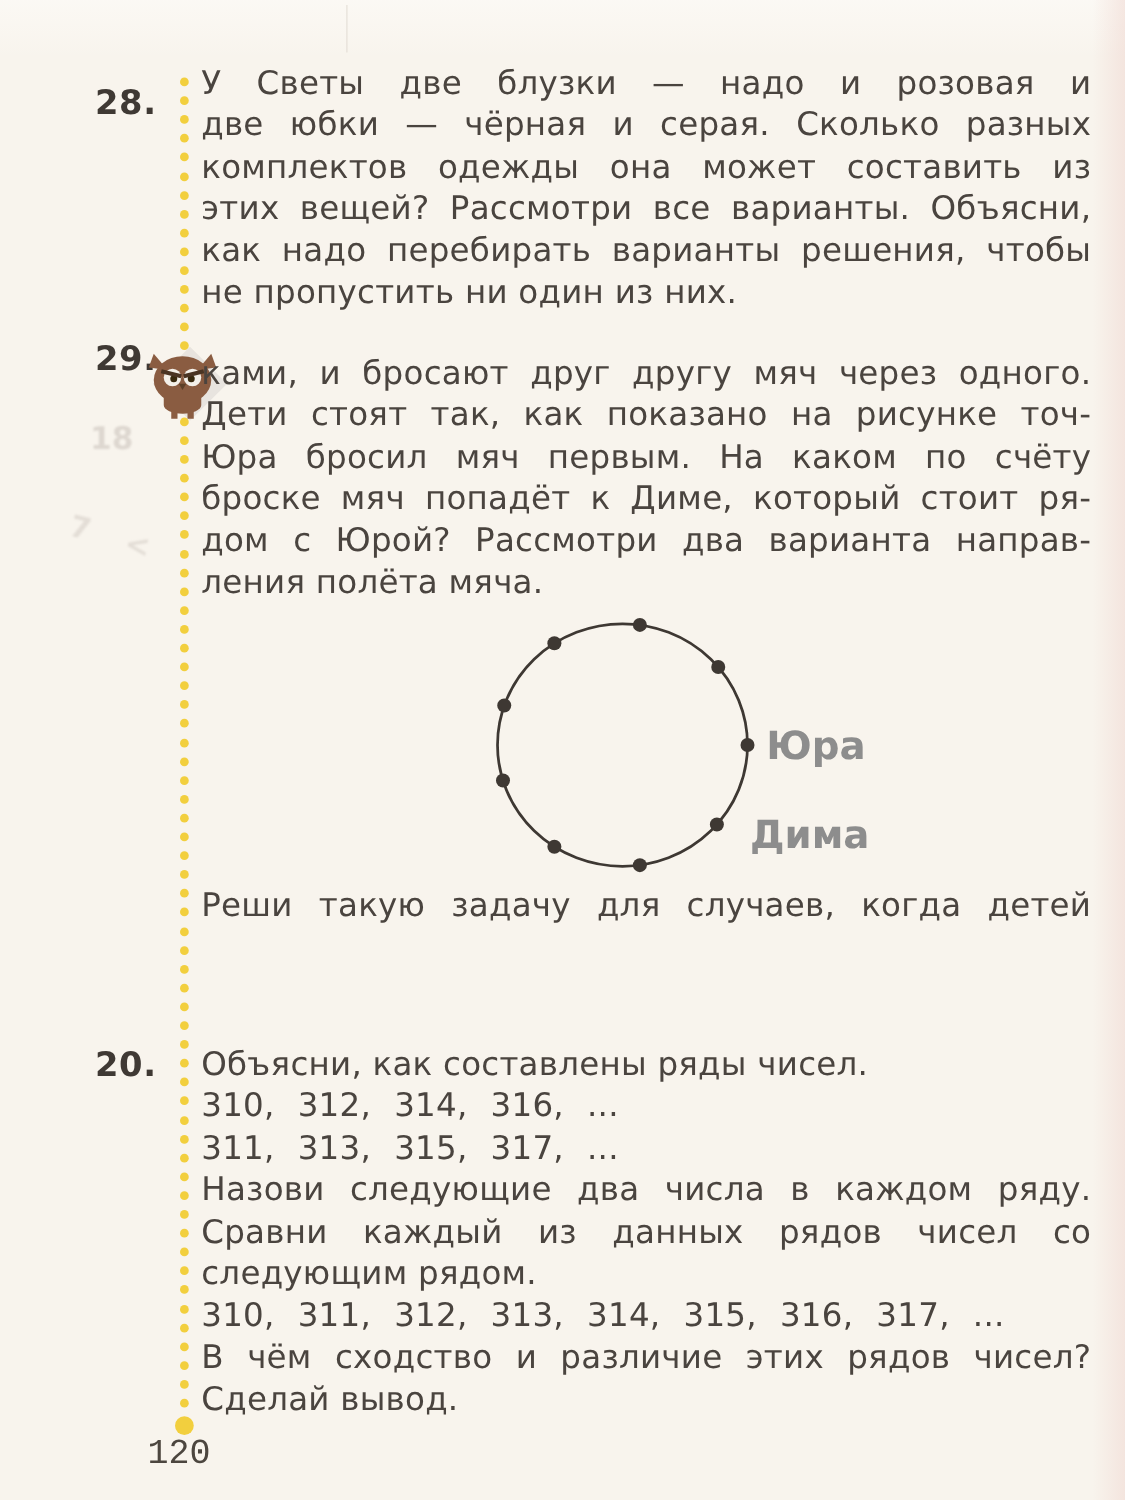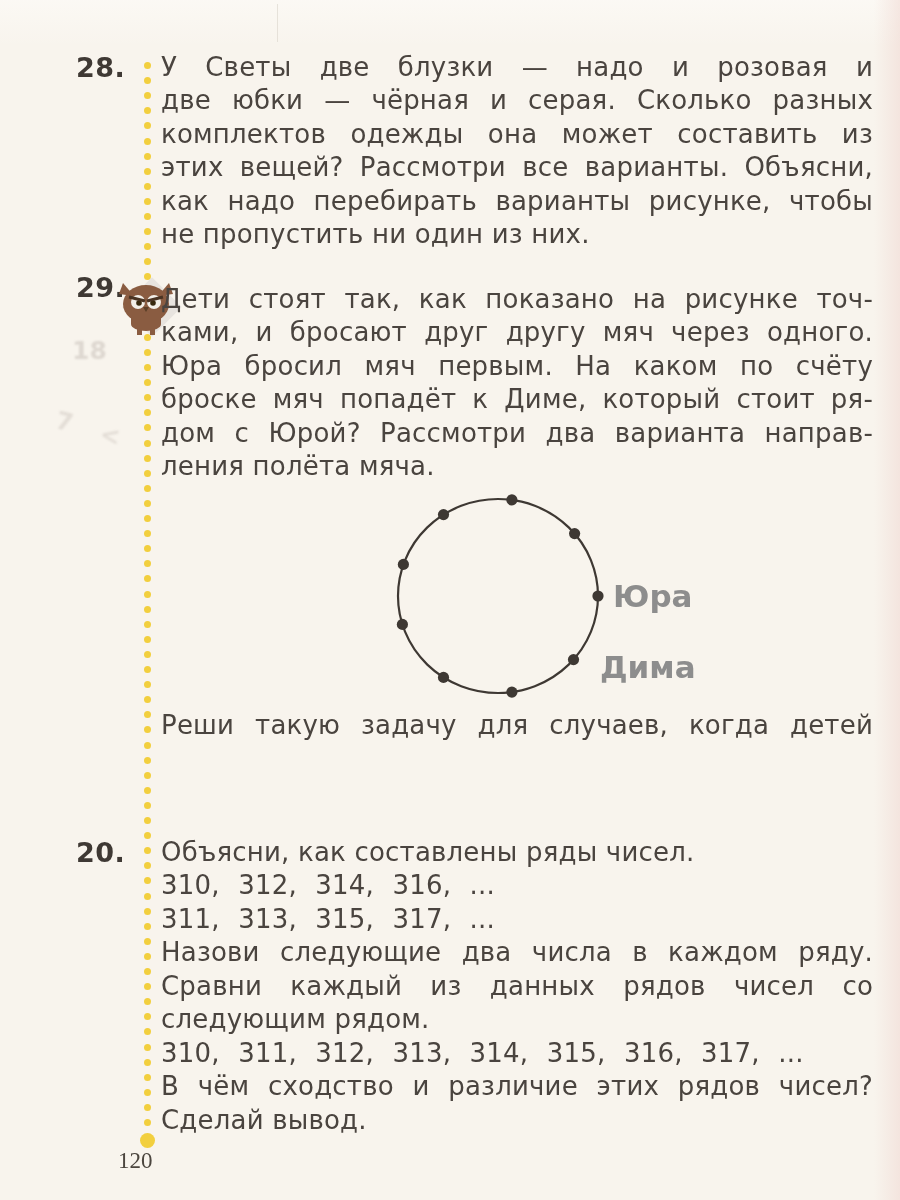--- a/index.html
+++ b/index.html
@@ -34,21 +34,21 @@
   .tline.nums{text-align:center;text-align-last:left;word-spacing:10px;}
 
   
   #diagram{position:absolute;left:350px;top:466px;}
 
   
   #owl{position:absolute;left:108px;top:274px;}
 
   
   #page-num{position:absolute;left:118px;top:1148px;
-    font-family:Liberation Serif, serif;font-size:23px;color:#4c463f;}
+    font-family:Liberation Mono, monospace;font-size:28px;color:#4c463f;}
 
   
   .ghost{position:absolute;color:#b3a9a2;filter:blur(1px);font-weight:bold;}
   #ghost-18{left:72px;top:336px;font-size:25px;opacity:.38;}
   #ghost-7{left:56px;top:408px;font-size:24px;opacity:.30;transform:rotate(14deg);}
   #ghost-lt{left:100px;top:422px;font-size:24px;opacity:.30;transform:rotate(10deg);}
 </style>
 </head>
 <body>
 
@@ -126,27 +126,27 @@
       <div class="ydot" style="top: 1028.4px; background: rgb(242, 207, 62);"></div>
       <div class="ydot" style="top: 1043.5px; background: rgb(242, 207, 62);"></div>
       <div class="ydot" style="top: 1058.6px; background: rgb(242, 207, 62);"></div>
       <div class="ydot" style="top: 1073.7px; background: rgb(242, 207, 62);"></div>
       <div class="ydot" style="top: 1088.8px; background: rgb(242, 207, 62);"></div>
       <div class="ydot" style="top: 1103.9px; background: rgb(242, 207, 62);"></div>
       <div class="ydot" style="top: 1119px; background: rgb(242, 207, 62);"></div>
       <div class="ydot-big" style="top: 1133px; background: rgb(242, 207, 62);"></div>
     </div>
 
-  <div class="pnum" style="top:51px">28.</div>
+  <div class="pnum" style="top:66px">28.</div>
   <div class="tcol" style="top:51px">
     <div class="tline">У Светы две блузки — надо и розовая и</div>
     <div class="tline">две юбки — чёрная и серая. Сколько разных</div>
     <div class="tline">комплектов одежды она может составить из</div>
     <div class="tline">этих вещей? Рассмотри все варианты. Объясни,</div>
-    <div class="tline">как надо перебирать варианты рисунке, чтобы</div>
+    <div class="tline">как надо перебирать варианты решения, чтобы</div>
     <div class="tline flush">не пропустить ни один из них.</div>
   </div>
 
   <div class="pnum" style="top:271px">29.</div>
 
   <svg id="owl" width="78" height="70" viewBox="0 0 78 70">
     <rect x="23" y="12" width="42" height="42" fill="#e8e4df" transform="rotate(45 44 33)"></rect>
     <g fill="#8a5c41">
       <path d="M15 9 L26 22 L11 20 Z"></path>
       <path d="M61 9 L50 22 L65 20 Z"></path>
@@ -157,22 +157,22 @@
     <circle cx="46" cy="28" r="7" fill="#f3efe8"></circle>
     <circle cx="31" cy="29" r="2.8" fill="#38290e"></circle>
     <circle cx="45" cy="29" r="2.8" fill="#38290e"></circle>
     <path d="M21 23 L37 27 M55 23 L39 27" stroke="#4a3423" stroke-width="3.2" fill="none"></path>
     <path d="M35 33 L41 33 L38 38 Z" fill="#5d4028"></path>
     <rect x="29" y="55" width="5" height="6" fill="#8a5c41"></rect>
     <rect x="42" y="55" width="5" height="6" fill="#8a5c41"></rect>
   </svg>
 
   <div class="tcol" style="top:283px">
+    <div class="tline">ками, и бросают друг другу мяч через одного.</div>
     <div class="tline">Дети стоят так, как показано на рисунке точ-</div>
-    <div class="tline">ками, и бросают друг другу мяч через одного.</div>
     <div class="tline">Юра бросил мяч первым. На каком по счёту</div>
     <div class="tline">броске мяч попадёт к Диме, который стоит ря-</div>
     <div class="tline">дом с Юрой? Рассмотри два варианта направ-</div>
     <div class="tline flush">ления полёта мяча.</div>
   </div>
 
   <svg id="diagram" width="440" height="268" viewBox="0 0 440 268">
     <ellipse cx="148" cy="130" rx="100" ry="97" fill="none" stroke="#3e3833" stroke-width="2.2"></ellipse>
     <g id="diagram-dots">
         <circle cx="248.0" cy="130.0" r="5.6" fill="#3e3833"></circle>

